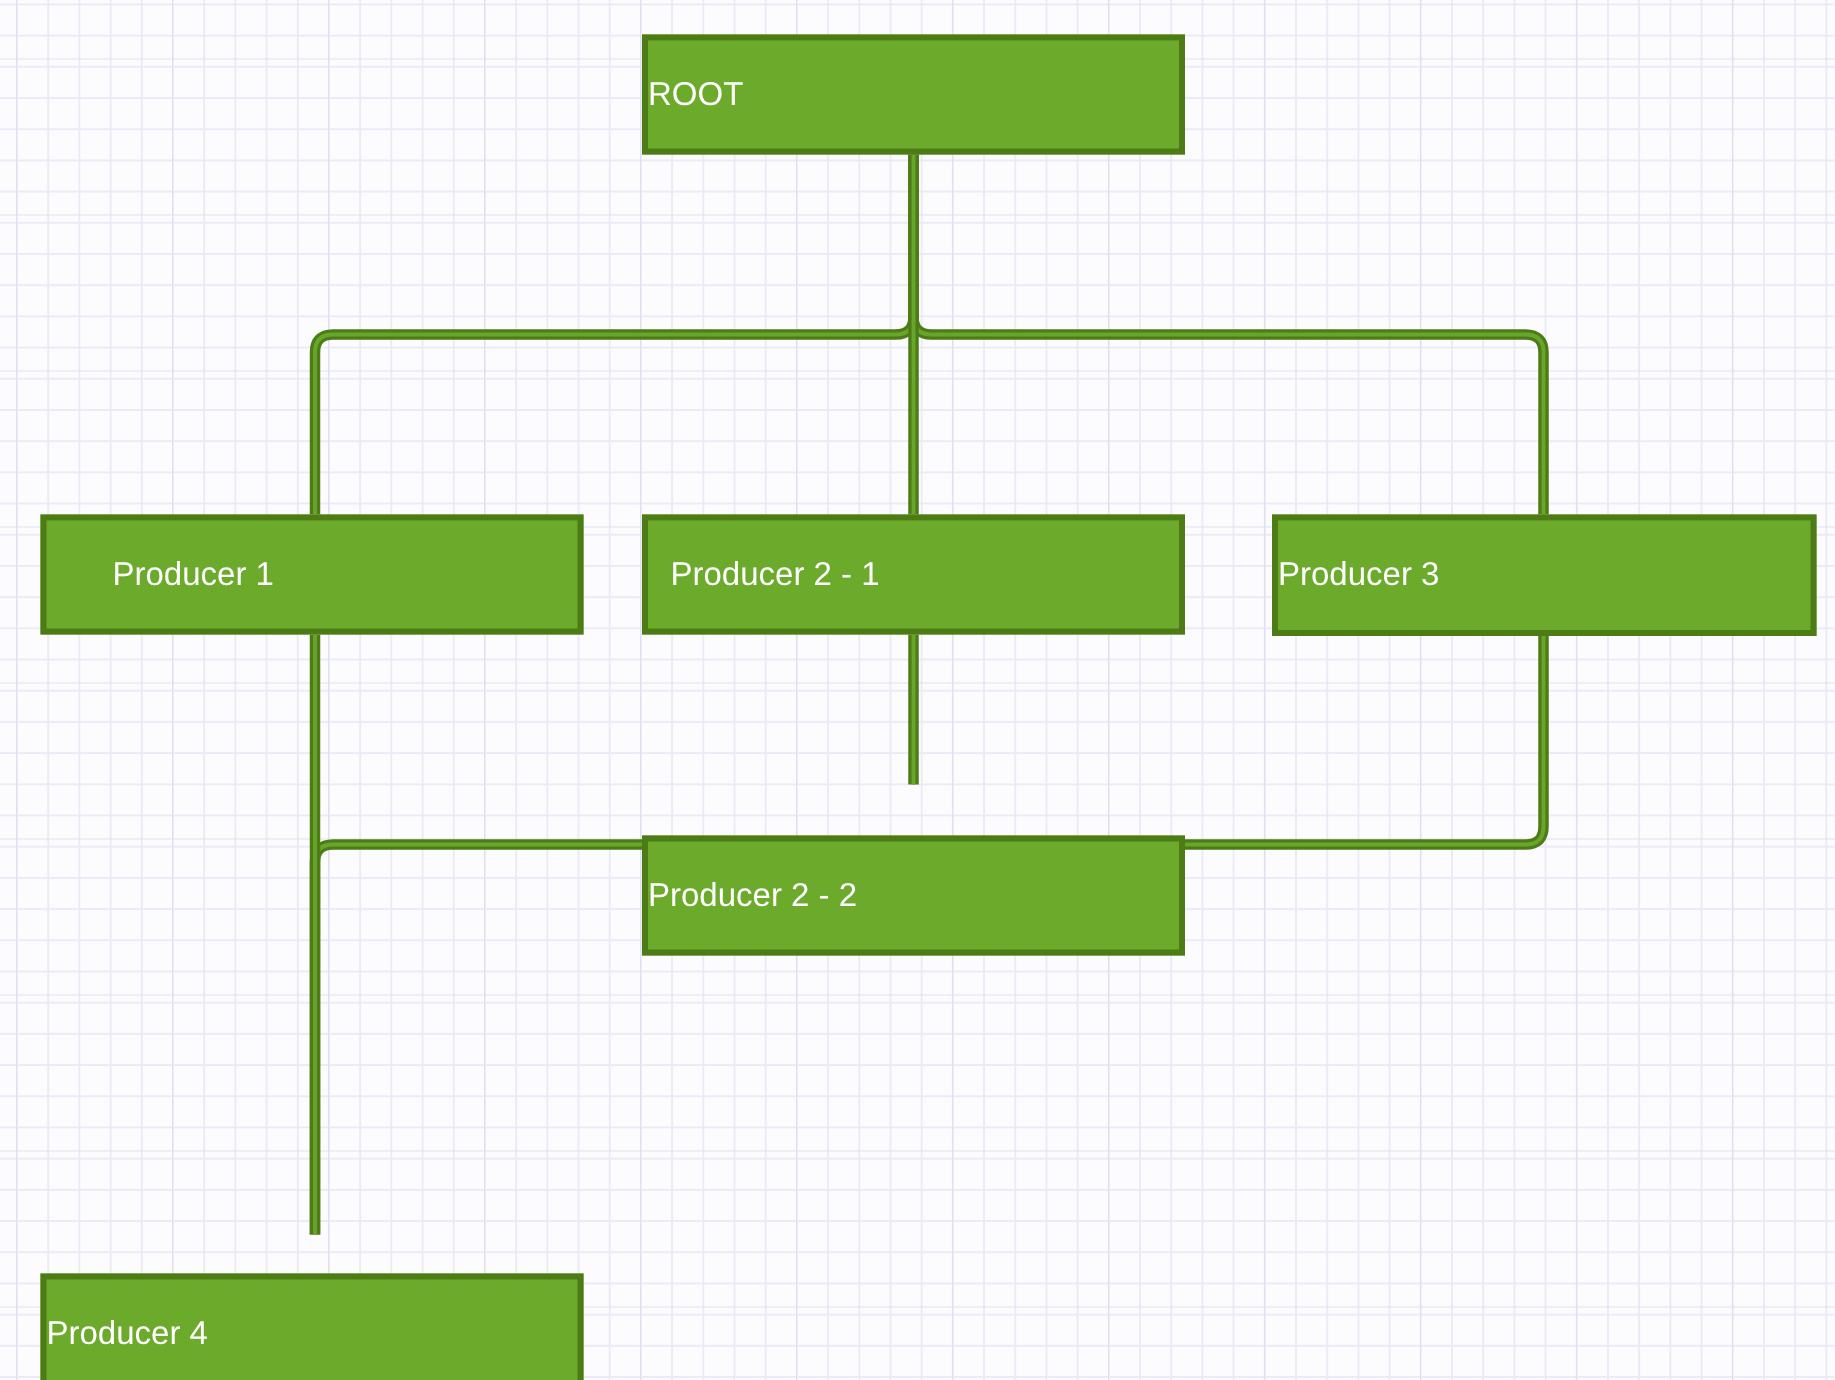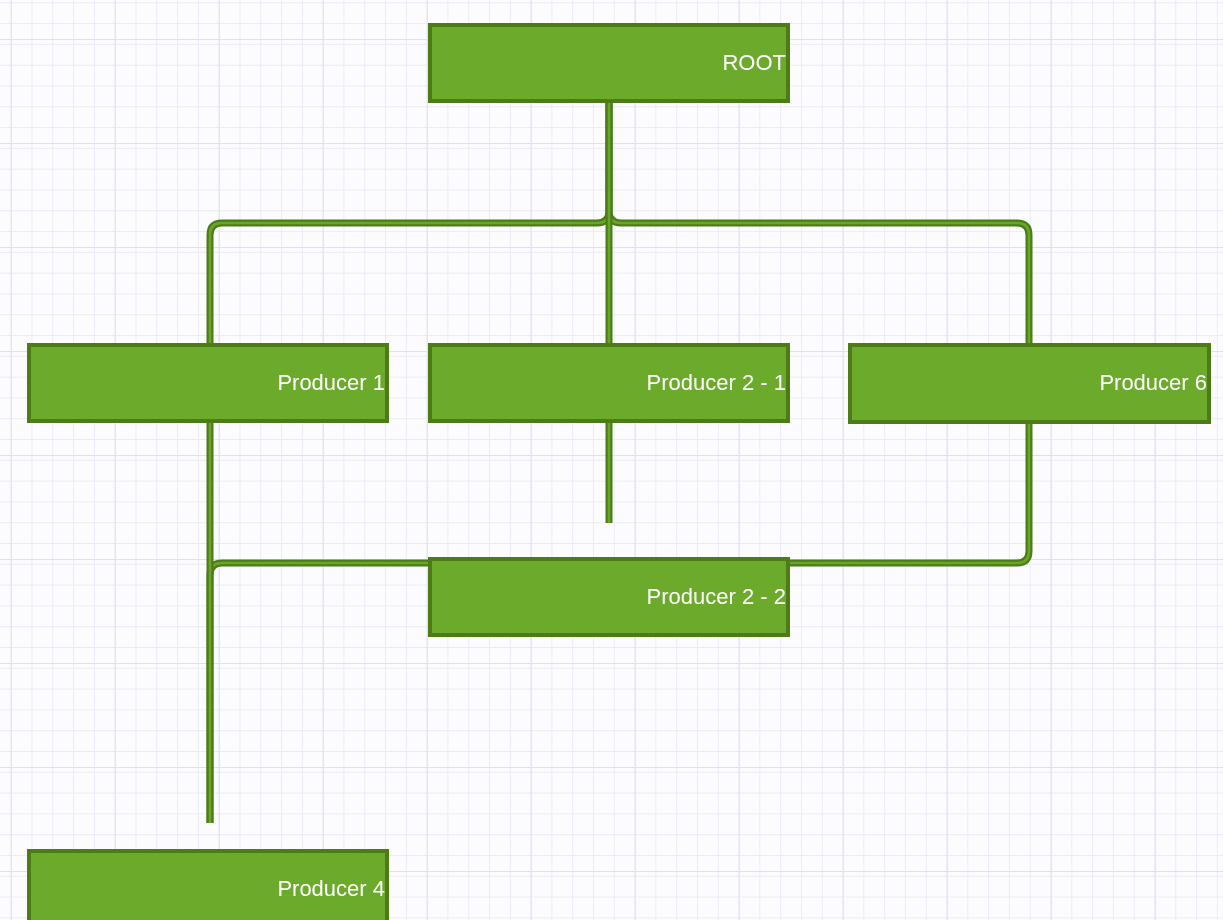--- a/index.html
+++ b/index.html
@@ -40,32 +40,32 @@
   }
   .node {
     position: absolute;
     width: 362px;
     height: 80px;
     box-sizing: border-box;
     background: #6caa2c;
     border: 4px solid #4d7c17;
     display: flex;
     align-items: center;
-    justify-content: flex-end;
+    justify-content: flex-start;
     text-align: center;
   }
   .node .node-label {
     color: #ffffff;
     font-size: 22px;
     line-height: 1.2;
     white-space: nowrap;
   }
   .pos-root { left: 428px; top: 23px;  }
-  .pos-p1   { left: 27px;  top: 343px; }
-  .pos-p21  { left: 428px; top: 343px; }
+  .pos-p1   { left: 27px;  top: 343px; padding-left: 44px; }
+  .pos-p21  { left: 428px; top: 343px; padding-left: 15px; }
   .pos-p3   { left: 848px; top: 343px; width: 363px; height: 81px; }
   .pos-p22  { left: 428px; top: 523px; margin-top: 34px; }
   .pos-p4   { left: 27px;  top: 823px; margin-top: 26px; }
 </style>
 </head>
 <body>
 
 <div class="canvas">
 
   <svg class="edges-layer" viewBox="0 0 1223 920" xmlns="http://www.w3.org/2000/svg">
@@ -113,21 +113,21 @@
 
   <div class="node pos-p1">
     <span class="node-label">Producer 1</span>
   </div>
 
   <div class="node pos-p21">
     <span class="node-label">Producer 2 - 1</span>
   </div>
 
   <div class="node pos-p3">
-    <span class="node-label">Producer 6</span>
+    <span class="node-label">Producer 3</span>
   </div>
 
   <div class="node pos-p22">
     <span class="node-label">Producer 2 - 2</span>
   </div>
 
   <div class="node pos-p4">
     <span class="node-label">Producer 4</span>
   </div>
 

